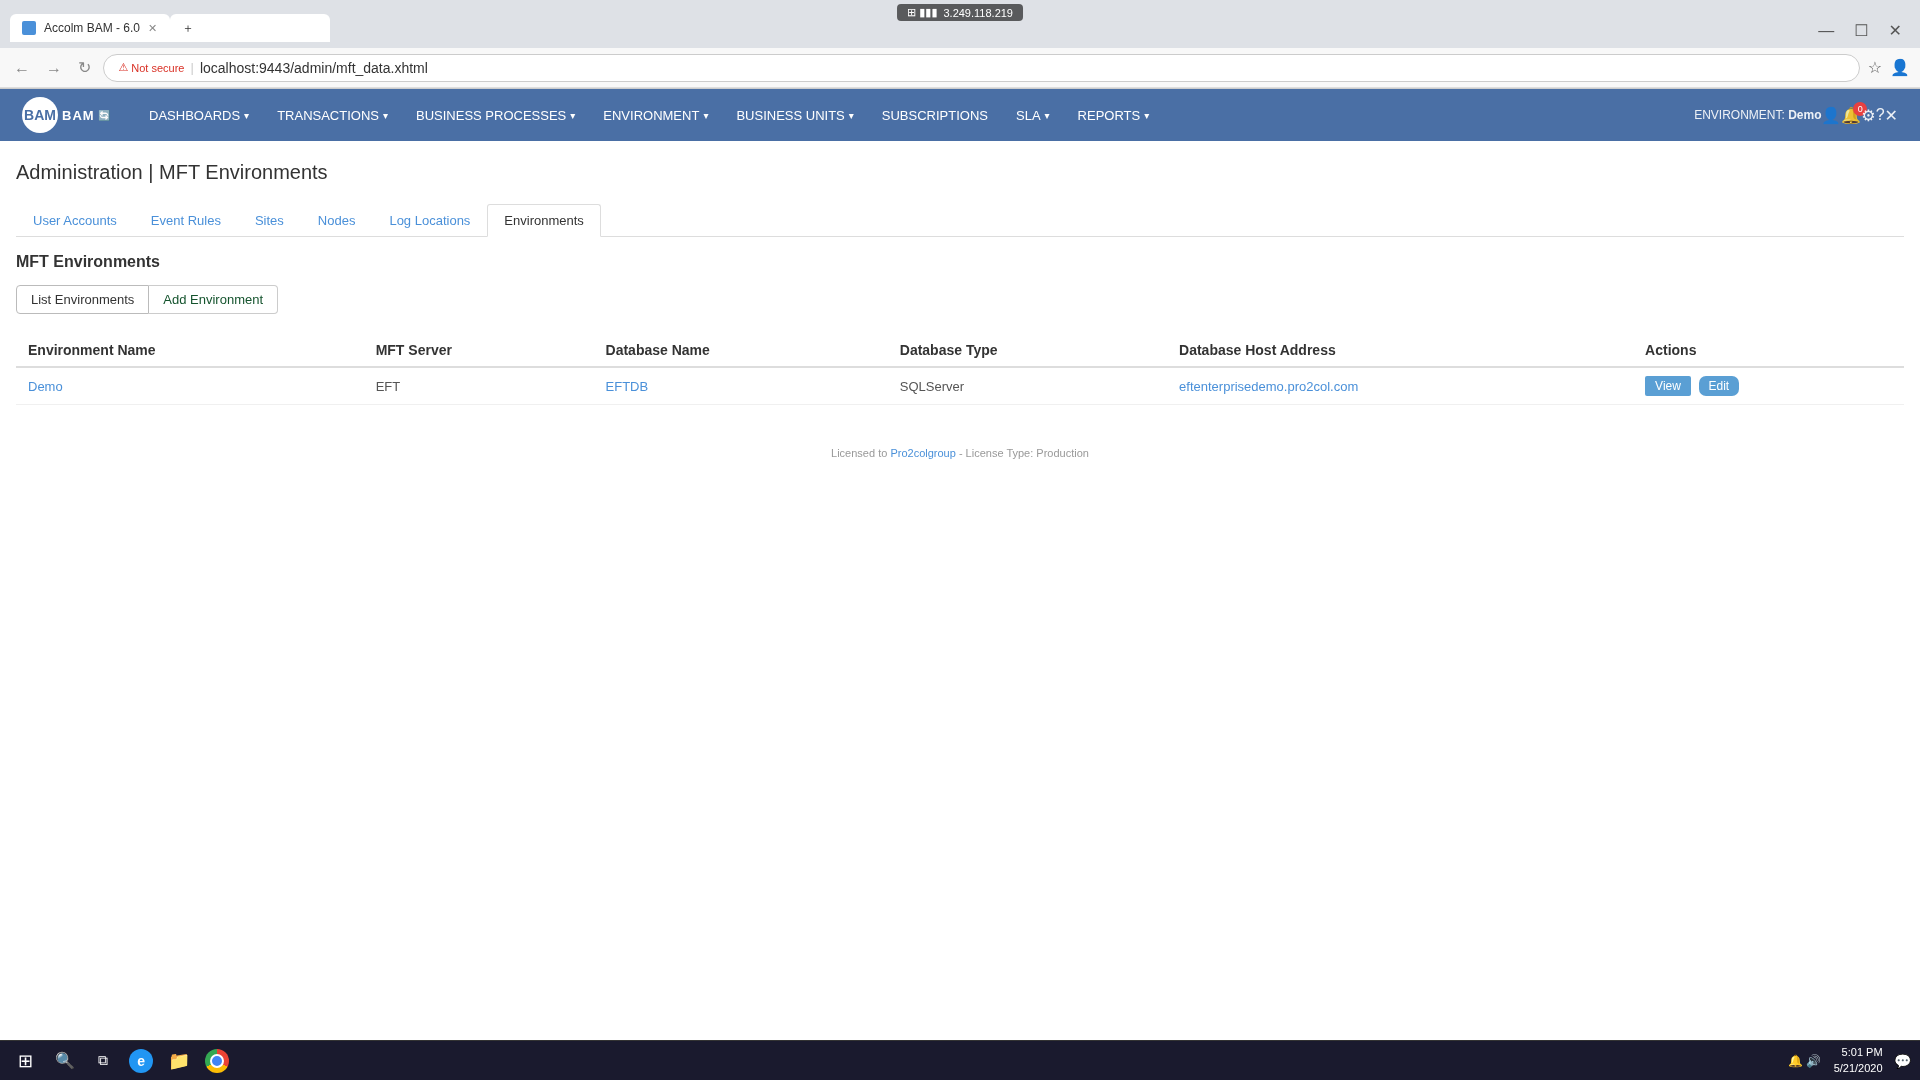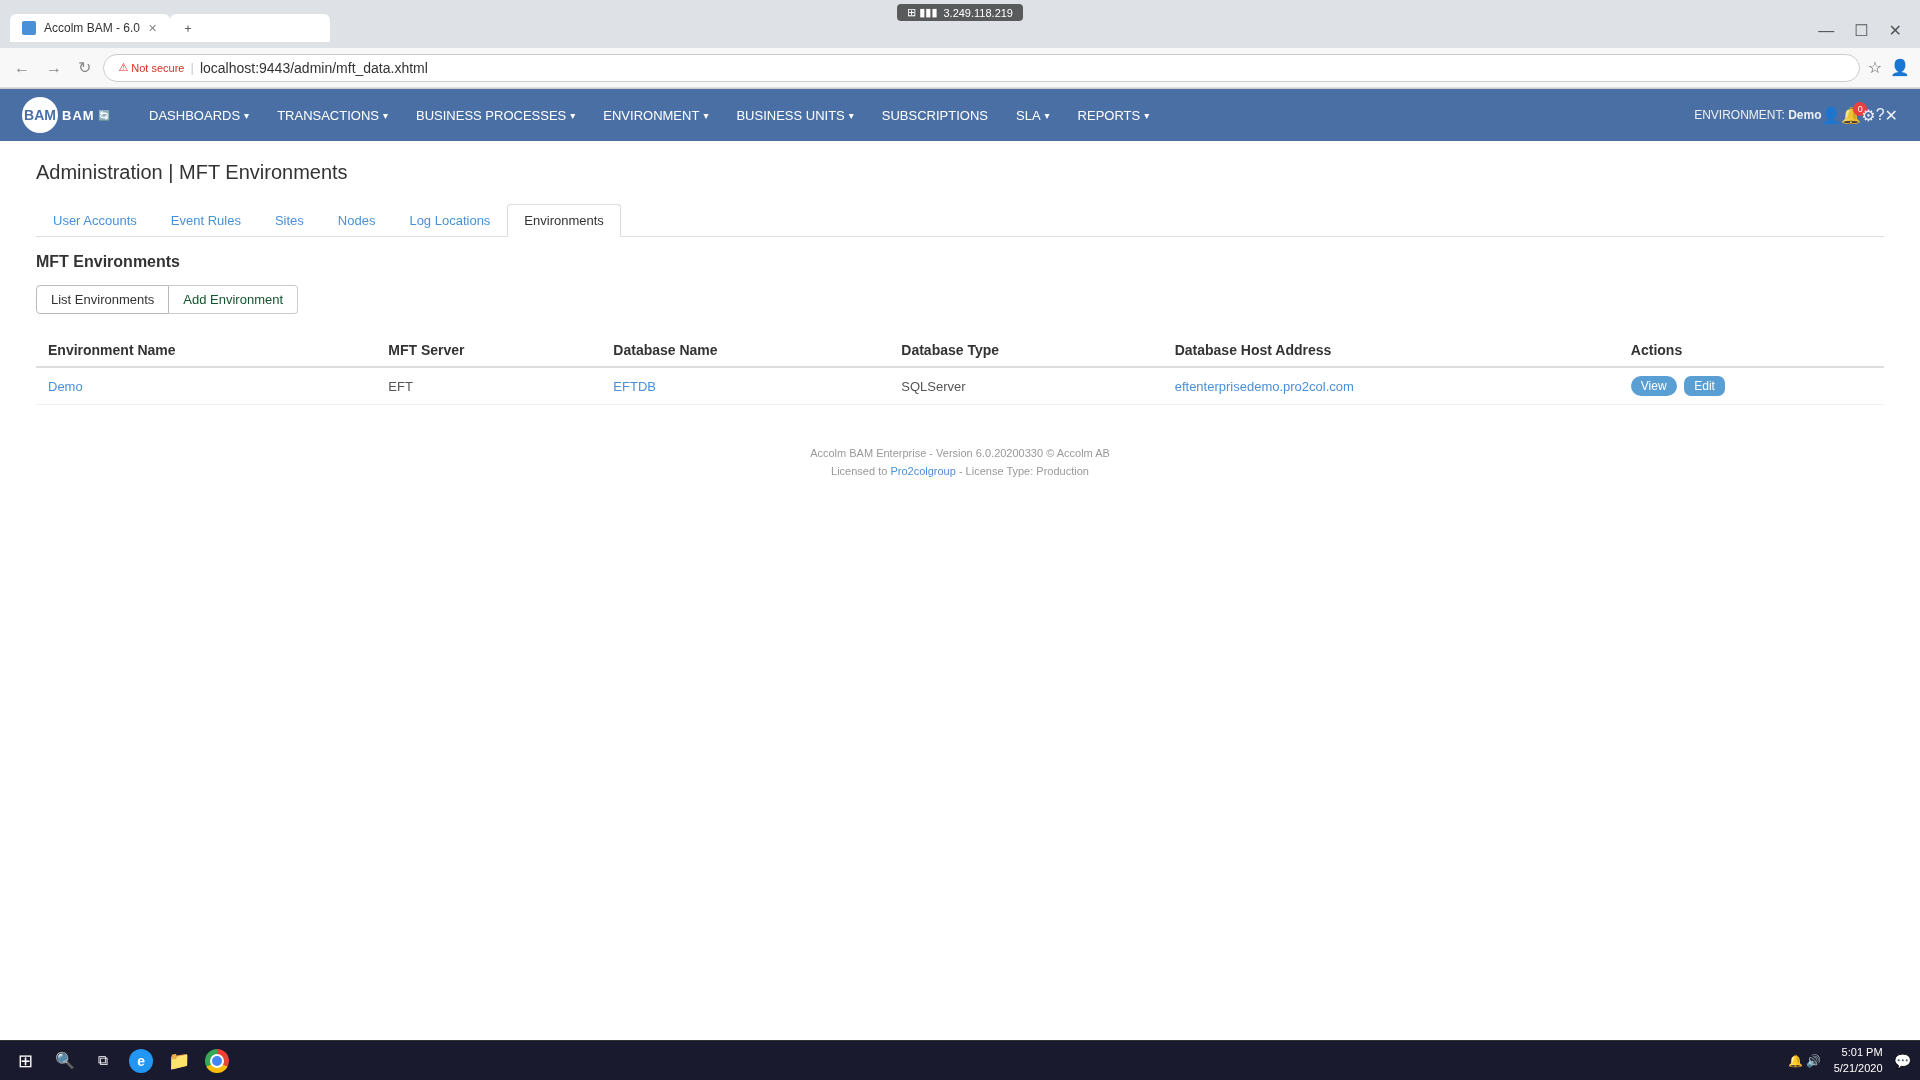--- a/index.html
+++ b/index.html
@@ -30,21 +30,21 @@
     .brand-logo .logo-icon { width: 36px; height: 36px; background: white; border-radius: 50%; display: flex; align-items: center; justify-content: center; color: #4a6fa5; font-weight: bold; font-size: 14px; }
     .nav-items { display: flex; align-items: center; gap: 0; flex: 1; }
     .nav-item { color: white; padding: 0 14px; height: 52px; display: flex; align-items: center; font-size: 13px; cursor: pointer; white-space: nowrap; gap: 4px; }
     .nav-item .dropdown-arrow { font-size: 10px; }
     .nav-right { display: flex; align-items: center; margin-left: auto; color: white; }
     .nav-right-item { cursor: pointer; font-size: 16px; color: rgba(255,255,255,0.9); position: relative; }
     .badge { position: absolute; top: -4px; right: -6px; background: #e84040; color: white; border-radius: 50%; width: 14px; height: 14px; font-size: 9px; display: flex; align-items: center; justify-content: center; }
     .env-label { font-size: 12px; color: rgba(255,255,255,0.9); }
 
     
-    .page-content { padding: 20px 36px; }
+    .page-content { padding: 20px 16px; }
     .page-title { font-size: 20px; color: #333; margin-bottom: 20px; font-weight: normal; }
 
     
     .tab-bar { display: flex; border-bottom: 1px solid #ddd; margin-bottom: 16px; }
     .tab { padding: 8px 16px; cursor: pointer; color: #4a90d9; font-size: 13px; border: 1px solid transparent; border-bottom: none; text-decoration: none; }
     .tab.active { border: 1px solid #ddd; border-bottom: 1px solid #fff; color: #333; background: #fff; margin-bottom: -1px; border-radius: 3px 3px 0 0; }
 
     
     .section-title { font-size: 16px; font-weight: bold; color: #333; margin-bottom: 14px; }
 
@@ -56,21 +56,21 @@
     .sub-tab.active { background: #fff; border-color: #bbb; color: #333; border-bottom-color: #bbb; }
     .sub-tab + .sub-tab { border-left: none; }
 
     
     .data-table { width: 100%; border-collapse: collapse; }
     .data-table th { text-align: left; padding: 8px 12px; font-weight: bold; font-size: 14px; color: #333; border-bottom: 2px solid #ddd; }
     .data-table td { padding: 8px 12px; font-size: 13px; color: #555; border-bottom: 1px solid #f0f0f0; }
     .data-table td a { color: #4a90d9; text-decoration: none; }
 
     
-    .btn-view { background: #5a9fd4; color: white; border: none; padding: 3px 10px; border-radius: 10px; cursor: pointer; font-size: 12px; margin-right: 4px; }
+    .btn-view { background: #5a9fd4; color: white; border: none; padding: 3px 10px; border-radius: 2px; cursor: pointer; font-size: 12px; margin-right: 4px; }
     .btn-edit { background: #5a9fd4; color: white; border: none; padding: 3px 10px; border-radius: 7px; cursor: pointer; font-size: 12px; }
 
     
     .footer { text-align: center; margin-top: 40px; color: #999; font-size: 11px; line-height: 1.6; }
     .footer a { color: #4a90d9; text-decoration: none; }
 
     
     .taskbar { background: #1a1a2e; display: flex; align-items: center; height: 40px; padding: 0 8px; position: fixed; bottom: 0; width: 100%; border-top: 1px solid #333; }
     .taskbar-start { color: white; font-size: 18px; padding: 4px 10px; cursor: pointer; }
     .taskbar-items { display: flex; align-items: center; gap: 6px; margin-left: 6px; }
@@ -227,21 +227,20 @@
         </td>
         <td>
           <button class="btn-view">View</button>
           <button class="btn-edit">Edit</button>
         </td>
       </tr>
     </tbody>
   </table>
 
   <div class="footer">
-    <div>Accolm BAM Enterprise - Version 6.0.20200330 © Accolm AB</div>
     <div>
       <span>Licensed to </span>
       <a>Pro2colgroup</a>
       <span> - License Type: Production</span>
     </div>
   </div>
 </div>
 
 <div class="taskbar">
   <span class="taskbar-start">⊞</span>

